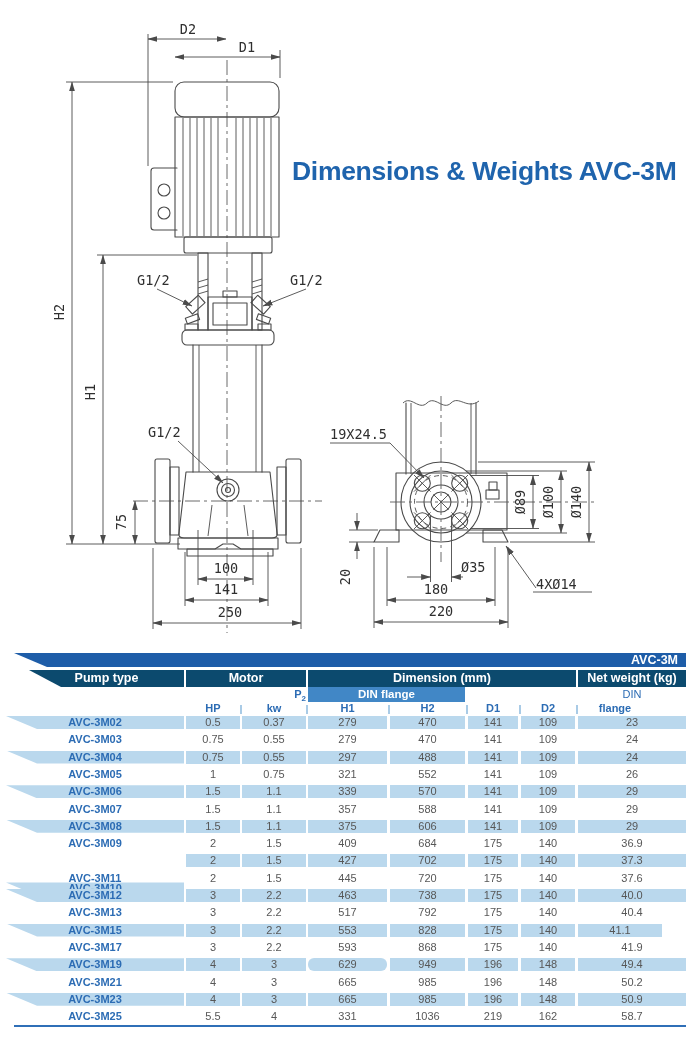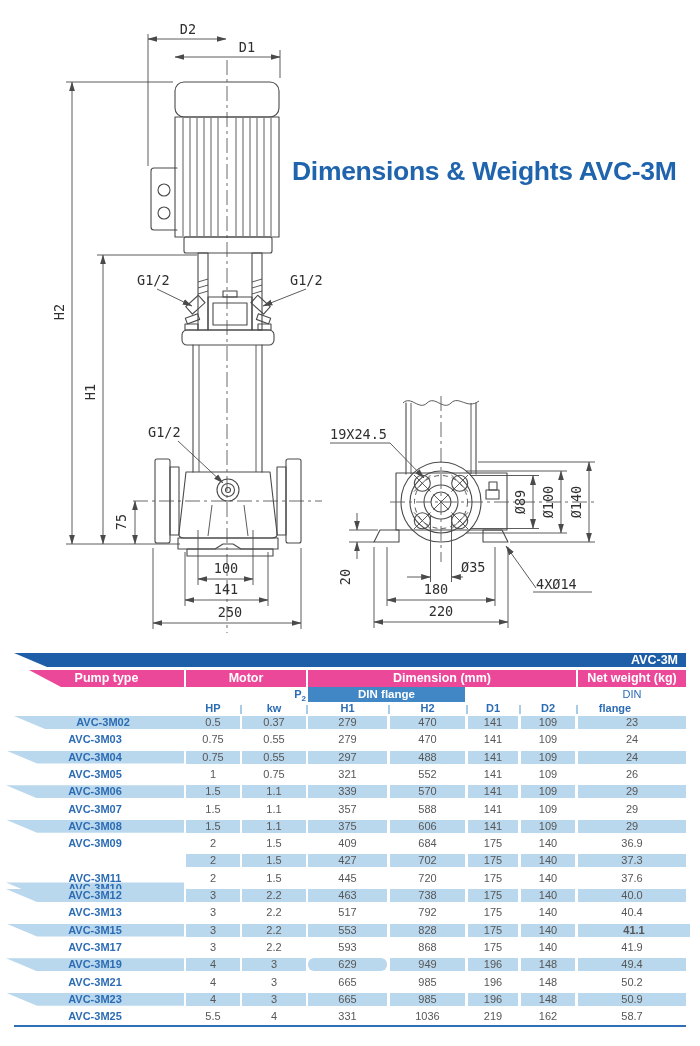--- a/index.html
+++ b/index.html
@@ -17,21 +17,21 @@
          font-size:15px;color:#333;line-height:1.55;white-space:nowrap;}
   .fnote .l2{margin-left:21px;}
 
   
   .spec-table{position:absolute;left:0;top:653px;width:700px;height:393px;font-size:11px;}
   .t-bar{position:absolute;left:14px;top:0;width:672px;height:14px;background:#1e5da8;
          clip-path:polygon(0 0,100% 0,100% 100%,33px 100%);
          color:#fff;font-weight:bold;font-size:12.5px;line-height:14px;text-align:right;}
   .t-bar span{padding-right:8px;}
   .t-head{position:absolute;left:0;top:17px;width:700px;height:17px;}
-  .h-cell{position:absolute;top:0;height:17px;line-height:17px;background:#ec4899;color:#fff;
+  .h-cell{position:absolute;top:0;height:17px;line-height:17px;background:#0c4a6e;color:#fff;
           font-weight:bold;font-size:12.5px;text-align:center;}
   .h-pump{left:29px;width:155px;clip-path:polygon(0 0,100% 0,100% 100%,32px 100%);}
   .h-motor{left:186px;width:120px;}
   .h-dim{left:308px;width:268px;}
   .h-wt{left:578px;width:108px;}
   .t-sub1{position:absolute;left:0;top:34px;width:700px;height:15px;}
   .s-p2{position:absolute;left:186px;width:120px;top:0;height:15px;line-height:15px;
         text-align:right;color:#2c6cb4;font-weight:bold;font-size:11px;}
   .s-p2 sub{font-size:8px;}
   .s-dinflange{position:absolute;left:308px;width:157px;top:0;height:15px;line-height:15px;
@@ -282,21 +282,21 @@
       <div class="s2" style="left:561px;width:108px;">flange</div>
       <div class="tick" style="left:240px;"></div>
       <div class="tick" style="left:306px;"></div>
       <div class="tick" style="left:388px;"></div>
       <div class="tick" style="left:466px;"></div>
       <div class="tick" style="left:519px;"></div>
       <div class="tick" style="left:576px;"></div>
     </div>
     <div class="t-body">
         <div class="t-row shaded" style="top: 0px;">
-          <div class="t-cell pump" style="left: 14px; width: 178px;">AVC-3M02</div>
+          <div class="t-cell pump" style="left: 6px; width: 178px;">AVC-3M02</div>
           <div class="t-cell" style="left: 186px; width: 54px;">0.5</div>
           <div class="t-cell" style="left: 242px; width: 64px;">0.37</div>
           <div class="t-cell" style="left: 308px; width: 79px;">279</div>
           <div class="t-cell" style="left: 390px; width: 75px;">470</div>
           <div class="t-cell" style="left: 468px; width: 50px;">141</div>
           <div class="t-cell" style="left: 521px; width: 54px;">109</div>
           <div class="t-cell" style="left: 578px; width: 108px;">23</div>
         </div>
         <div class="t-row" style="top: 17.3px;">
           <div class="t-cell pump" style="left: 6px; width: 178px;">AVC-3M03</div>
@@ -409,21 +409,21 @@
           <div class="t-cell" style="left: 578px; width: 108px;">40.4</div>
         </div>
         <div class="t-row shaded" style="top: 207.6px;">
           <div class="t-cell pump" style="left: 6px; width: 178px;">AVC-3M15</div>
           <div class="t-cell" style="left: 186px; width: 54px;">3</div>
           <div class="t-cell" style="left: 242px; width: 64px;">2.2</div>
           <div class="t-cell" style="left: 308px; width: 79px;">553</div>
           <div class="t-cell" style="left: 390px; width: 75px;">828</div>
           <div class="t-cell" style="left: 468px; width: 50px;">175</div>
           <div class="t-cell" style="left: 521px; width: 54px;">140</div>
-          <div class="t-cell" style="left: 578px; width: 112px; font-weight: bold;">41.1</div>
+          <div class="t-cell" style="left: 578px; width: 84px;">41.1</div>
         </div>
         <div class="t-row" style="top: 224.9px;">
           <div class="t-cell pump" style="left: 6px; width: 178px;">AVC-3M17</div>
           <div class="t-cell" style="left: 186px; width: 54px;">3</div>
           <div class="t-cell" style="left: 242px; width: 64px;">2.2</div>
           <div class="t-cell" style="left: 308px; width: 79px;">593</div>
           <div class="t-cell" style="left: 390px; width: 75px;">868</div>
           <div class="t-cell" style="left: 468px; width: 50px;">175</div>
           <div class="t-cell" style="left: 521px; width: 54px;">140</div>
           <div class="t-cell" style="left: 578px; width: 108px;">41.9</div>

